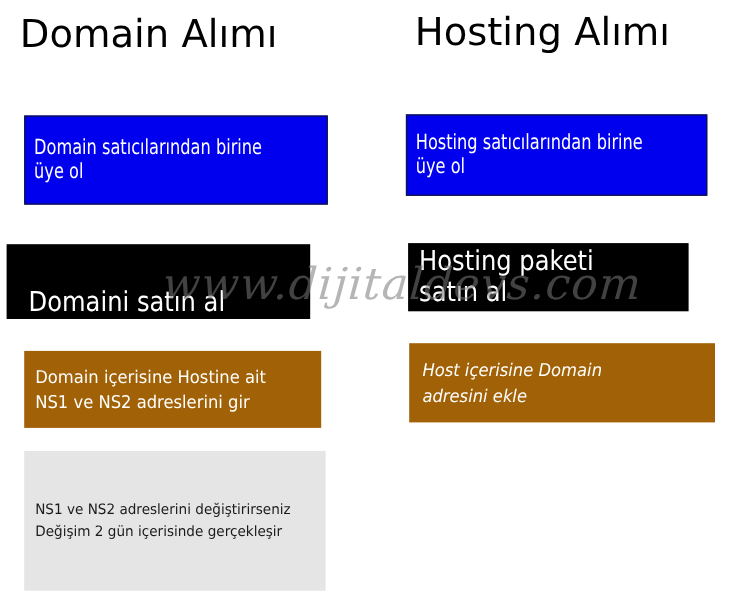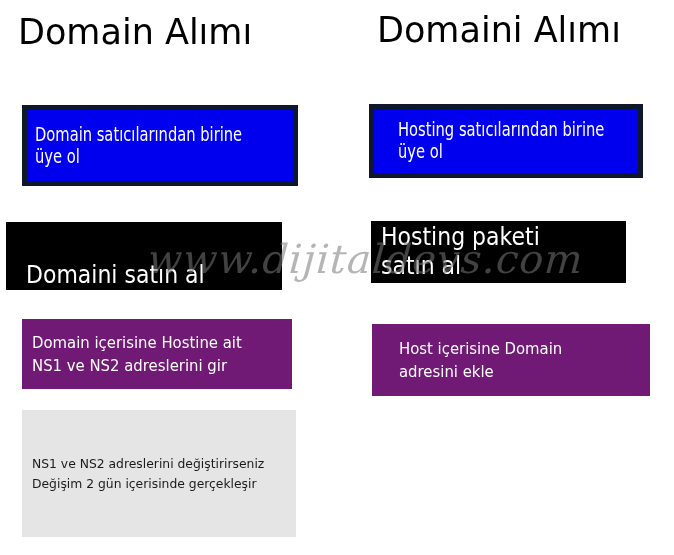--- a/index.html
+++ b/index.html
@@ -61,21 +61,21 @@
     z-index: 2;
   }
   .box .label {
     display: block;
     white-space: pre-line;
   }
 
   
   .box-blue {
     background: #0000ee;
-    border: 5px solid #0f172a;
+    border: 1px solid #0f172a;
   }
   .box-blue .label {
     color: #ffffff;
     font-family: "DejaVu Sans Condensed", "DejaVu Sans", sans-serif;
     font-size: 19px;
     font-stretch: condensed;
     line-height: 1.15;
     transform: scaleX(0.86);
     transform-origin: left center;
   }
@@ -88,21 +88,21 @@
     color: #ffffff;
     font-family: "DejaVu Sans", sans-serif;
     font-size: 25px;
     line-height: 1.15;
     transform: scaleX(0.88);
     transform-origin: left center;
   }
 
   
   .box-red {
-    background: #701a75;
+    background: #a16207;
     align-items: center;
   }
   .box-red .label {
     color: #ffffff;
     font-family: "DejaVu Sans", sans-serif;
     font-size: 16px;
     line-height: 1.45;
     transform: scaleX(0.93);
     transform-origin: left center;
   }
@@ -120,32 +120,32 @@
     transform-origin: left center;
   }
 
   
   #box-domain-register { left: 22px; top: 105px;  width: 276px; height: 81px;  padding-left: 8px; }
   #box-domain-buy      { left: 6px; top: 222px;  width: 276px; height: 68px;  padding-left: 20px; align-items: flex-end; }
   #box-domain-ns       { left: 22px; top: 319px;  width: 270px; height: 70px;  padding-left: 10px; }
   #box-domain-warning  { left: 22px; top: 410px;  width: 274px; height: 127px; padding-left: 10px; }
 
   
-  #box-hosting-register { left: 369px; top: 104px; width: 274px; height: 74px;  padding-left: 24px; }
+  #box-hosting-register { left: 369px; top: 104px; width: 274px; height: 74px;  padding-left: 8px; }
   #box-hosting-buy      { left: 371px; top: 221px; width: 255px; height: 62px;  padding-left: 10px; }
-  #box-hosting-ns       { left: 372px; top: 324px; width: 278px; height: 72px;  padding-left: 27px; }
+  #box-hosting-ns       { left: 372px; top: 312px; width: 278px; height: 72px;  padding-left: 12px; font-style: italic; }
 </style>
 </head>
 <body>
 
 <div class="canvas">
 
   <div class="heading" id="heading-domain">Domain Alımı</div>
 
-  <div class="heading" id="heading-hosting">Domaini Alımı</div>
+  <div class="heading" id="heading-hosting">Hosting Alımı</div>
 
   <div class="box box-blue" id="box-domain-register">
     <span class="label">Domain satıcılarından birine üye ol</span>
   </div>
 
   <div class="box box-black" id="box-domain-buy">
     <span class="label">Domaini satın al</span>
   </div>
 
   <div class="box box-red" id="box-domain-ns">

